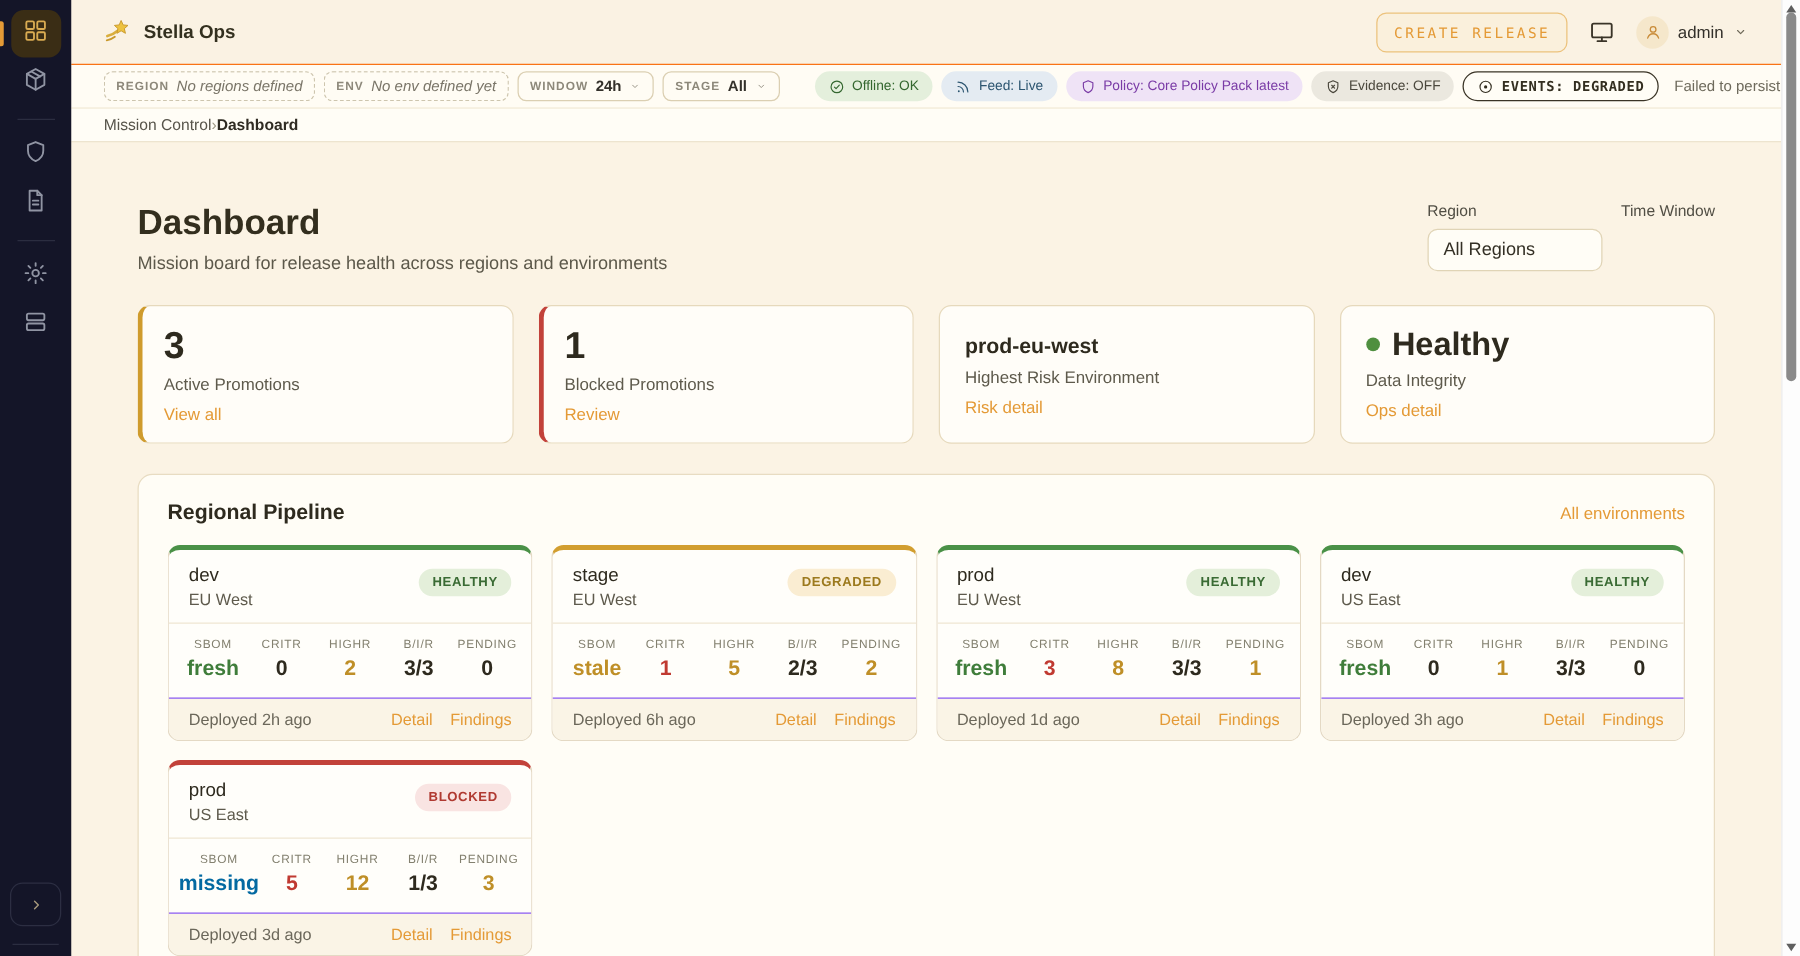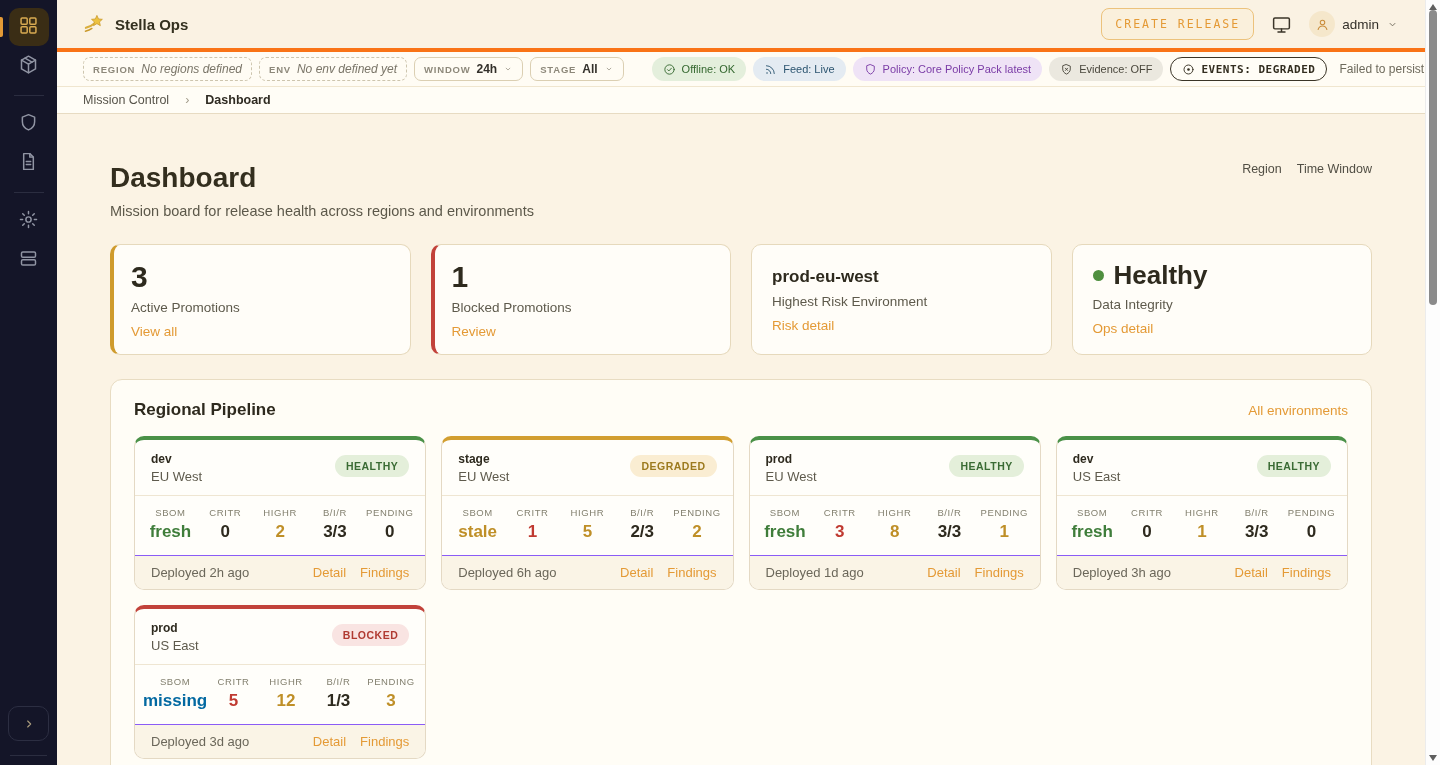--- a/index.html
+++ b/index.html
@@ -20,21 +20,21 @@
   .nav-divider { width:30px; height:1px; background:#2b2d40; margin:9px 0; }
   .collapse-btn { position:absolute; bottom:24px; left:8px; width:41px; height:35px;
                   background:transparent; border:1px solid #2c2e42; border-radius:10px;
                   color:#a89a7c; display:flex; align-items:center; justify-content:center; cursor:pointer; }
   .collapse-btn svg { width:16px; height:16px; }
   .sidebar-bottom-divider { position:absolute; bottom:9px; left:10px; width:37px; height:1px; background:#2b2d40; }
 
   
   .main { flex:1; min-width:0; display:flex; flex-direction:column; }
 
-  .topbar { height:52px; flex-shrink:0; background:#faf2e3; border-bottom:4px solid #f97316;
+  .topbar { height:52px; flex-shrink:0; background:#faf2e3; border-bottom:1px solid #f97316;
             display:flex; align-items:center; padding:0 26px; }
   .brand { display:flex; align-items:center; gap:9px; cursor:pointer; }
   .logo svg { width:23px; height:23px; display:block; }
   .brand-name { font-size:15px; font-weight:bold; color:#33301f; }
   .searchbox { margin-left:18px; width:536px; height:30px; border:1px solid #e3d5b5; background:#fdf8ec;
                border-radius:8px; display:flex; align-items:center; padding:0 10px; gap:8px; }
   .searchbox .search-ic { color:#6f6a5a; display:flex; }
   .searchbox .search-ic svg { width:15px; height:15px; }
   .searchbox input { flex:1; border:none; outline:none; background:transparent; font-size:13.5px;
                      color:#45412f; font-family:inherit; }
@@ -71,21 +71,21 @@
   .pill { height:24px; border-radius:999px; display:inline-flex; align-items:center; gap:6px;
           padding:0 11px; font-size:11px; cursor:pointer; }
   .pill-icon { display:flex; }
   .pill-icon svg { width:13px; height:13px; }
   .pill--outline-mono { font-family:"DejaVu Sans Mono", monospace; font-size:11px; letter-spacing:0.5px;
                         font-weight:bold; border:1.5px solid #3a3426; }
   .context-msg { font-size:12px; color:#6e6a5c; margin-left:5px; }
 
   
   .breadcrumb { height:27px; flex-shrink:0; background:#fffdf6; border-bottom:1px solid #e7dbc2;
-                display:flex; align-items:center; padding:0 26px; gap:16px; font-size:12.5px; }
+                display:flex; align-items:center; padding:0 26px; gap:0; font-size:12.5px; }
   .crumb-parent { color:#57544a; cursor:pointer; text-decoration:none; }
   .crumb-sep { color:#a09a88; }
   .crumb-current { color:#2f2b22; font-weight:600; }
 
   
   .content { flex:1; background:#fbf3e4; padding:48px 53px 0 53px; overflow:hidden; }
   .content-header { display:flex; justify-content:space-between; align-items:flex-start; }
   .page-title { font-size:28px; font-weight:bold; color:#332e1e; }
   .page-subtitle { font-size:14.5px; color:#5c584a; margin-top:9px; }
   .filters { display:flex; gap:15px; }
@@ -107,21 +107,21 @@
 
   .pipeline-panel { margin-top:24px; background:#fffdf6; border:1px solid #e8dcc2; border-radius:12px;
                     padding:20px 23px 23px; }
   .panel-head { display:flex; justify-content:space-between; align-items:center; }
   .panel-title { font-size:17px; font-weight:bold; color:#2e2a1e; }
   .panel-link { font-size:13.5px; color:var(--accent,#e49a36); cursor:pointer; text-decoration:none; }
   .pipeline-grid { display:grid; grid-template-columns:repeat(4,1fr); gap:15px; margin-top:16px; }
   .pipe-card { background:#fffefa; border:1px solid #e4d9c4; border-top-width:4px; border-top-style:solid;
                border-radius:10px; overflow:hidden; }
   .pipe-head { display:flex; justify-content:space-between; align-items:flex-start; padding:12px 16px 11px; }
-  .pipe-env { font-size:12px; font-weight:bold; color:#2e2a1e; }
+  .pipe-env { font-size:15px; font-weight:normal; color:#2e2a1e; }
   .pipe-region { font-size:13px; color:#5e5a4c; margin-top:3px; }
   .badge { font-size:10.5px; font-weight:bold; letter-spacing:0.5px; border-radius:999px;
            padding:5px 11px; margin-top:3px; }
   .pipe-stats { display:flex; border-top:1px solid #efe6d2; padding:11px 8px 13px; }
   .stat-col { flex:1; text-align:center; }
   .stat-h { font-size:9.5px; letter-spacing:0.6px; color:#83806f; }
   .stat-v { font-size:17px; font-weight:bold; margin-top:4px; }
   .pipe-foot { display:flex; justify-content:space-between; align-items:center; border-top:1px solid #8b5cf6;
                background:#faf4e6; padding:9px 16px; font-size:13px; }
   .deployed { color:#6b675a; }
@@ -320,20 +320,21 @@
 
     <main class="content">
       <div class="content-header">
         <div>
           <h1 class="page-title">Dashboard</h1>
           <div class="page-subtitle">Mission board for release health across regions and environments</div>
         </div>
         <div class="filters">
           <div class="filter-group">
             <label>Region</label>
+            <div class="select-box">All Regions</div>
           </div>
           <div class="filter-group">
             <label>Time Window</label>
           </div>
         </div>
       </div>
 
       <div class="summary-row" id="summary-row">
           <div class="sum-card has-accent" style="border-left-color: rgb(207, 155, 45);"><div class="sum-value sum-value--count">3</div><div class="sum-label">Active Promotions</div><a class="sum-link">View all</a></div>
           <div class="sum-card has-accent" style="border-left-color: rgb(194, 66, 58);"><div class="sum-value sum-value--count">1</div><div class="sum-label">Blocked Promotions</div><a class="sum-link">Review</a></div>

